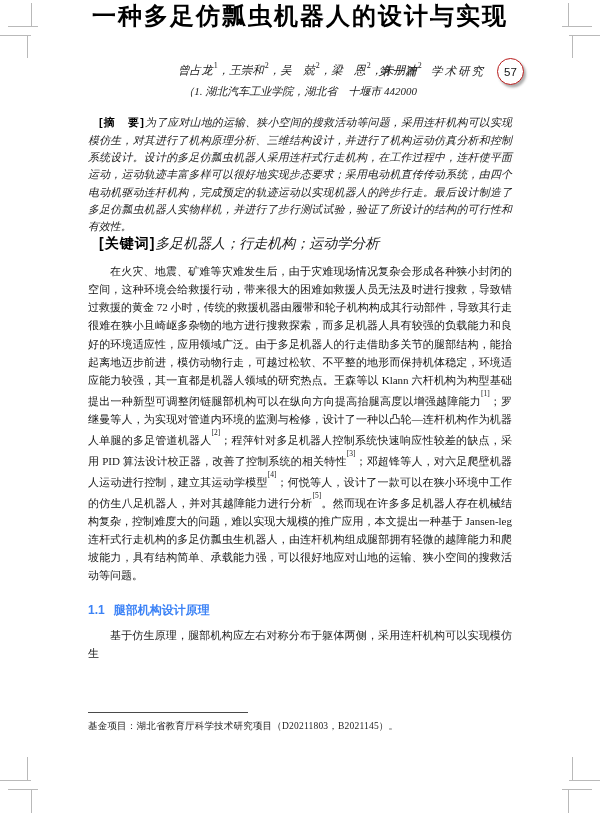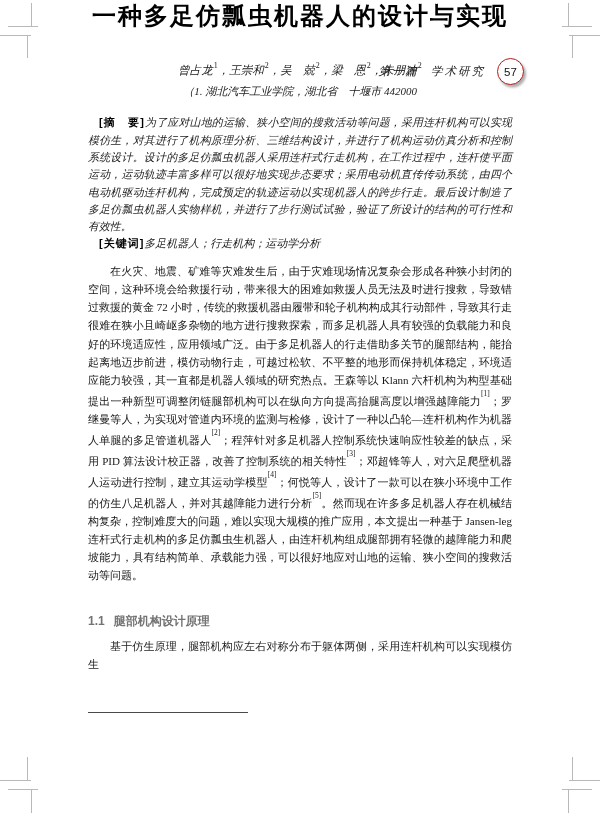--- a/index.html
+++ b/index.html
@@ -82,21 +82,21 @@
   }
   .lab {
     font-style: normal;
     font-family: Liberation Sans, sans-serif;
     font-weight: bold;
     letter-spacing: 1px;
     color: #000;
   }
   .kw {
     margin: 0;
-    font-size: 11px;
+    font-size: 14px;
     line-height: 17.3px;
     text-indent: 11px;
     font-style: italic;
   }
 
   .intro {
     margin: 9px 0 0 0;
     text-align: justify;
     font-size: 11px;
     line-height: 18.2px;
@@ -112,25 +112,25 @@
     margin-top: 17px;
     font-family: "Liberation Sans", "DejaVu Sans", sans-serif;
     font-weight: bold;
     font-size: 14.5px;
     color: #000;
     letter-spacing: 0.5px;
   }
   .sec1 .num { margin-right: 16px; }
 
   .sec11 {
-    margin-top: 29px;
+    margin-top: 18px;
     font-family: "Liberation Sans", "DejaVu Sans", sans-serif;
     font-weight: bold;
     font-size: 12px;
-    color: #737373;
+    color: #3b82f6;
   }
   .sec11 .num { margin-right: 9px; }
 
   .after {
     margin: 7px 0 0 0;
     font-size: 11px;
     line-height: 18px;
     text-indent: 2em;
     text-align: justify;
   }
@@ -199,13 +199,14 @@
   <div class="sec11">
     <span class="num">1.1</span><span>腿部机构设计原理</span>
   </div>
 
   <p class="after">基于仿生原理，腿部机构应左右对称分布于躯体两侧，采用连杆机构可以实现模仿生</p>
 
 </div>
 
 <div class="footnote-area">
   <div class="footnote-rule"></div>
+  <div class="footnote">基金项目：湖北省教育厅科学技术研究项目（D20211803，B2021145）。</div>
 </div>
 
 </body></html>

